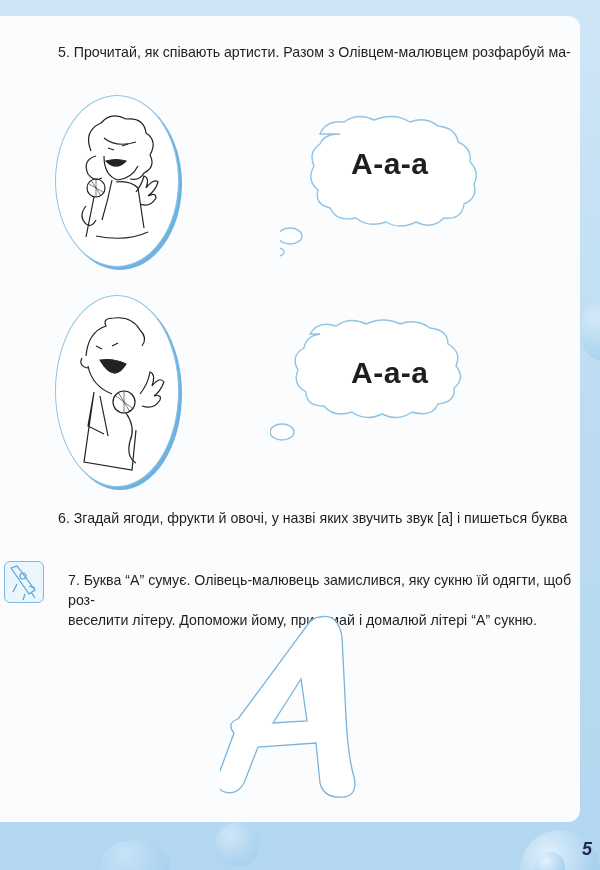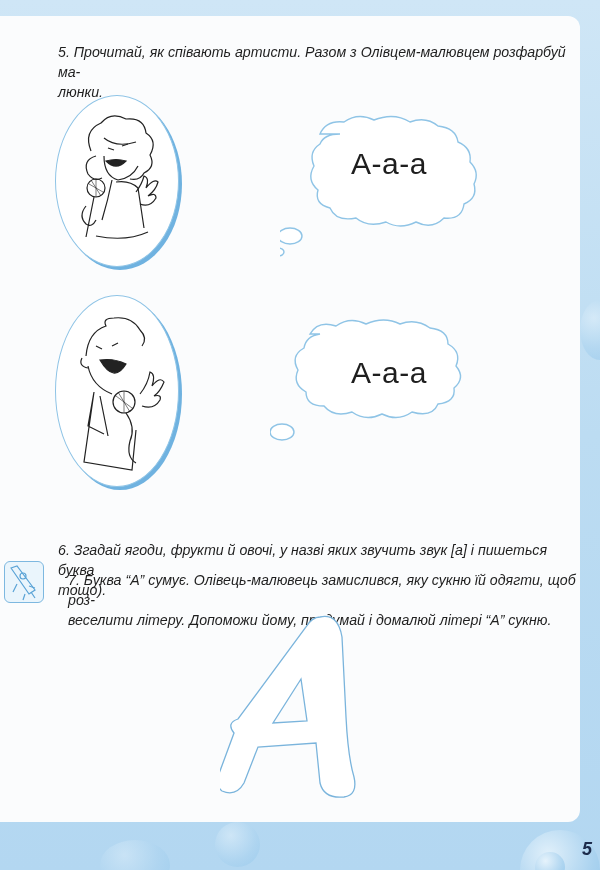--- a/index.html
+++ b/index.html
@@ -3,43 +3,42 @@
 <meta charset="utf-8">
 <style>
   html,body{margin:0;padding:0;}
   body{width:600px;height:870px;position:relative;overflow:hidden;
     background:linear-gradient(180deg,#cfe6f6 0%,#bcdcf2 50%,#b3d7f1 100%);
     font-family:"Liberation Sans",sans-serif;}
   .bubble{position:absolute;border-radius:50%;
     background:radial-gradient(circle at 35% 30%,#e8f4fc 0%,#a9d2ef 60%,#8cc3ea 100%);opacity:.85;}
   .panel{position:absolute;left:0;top:16px;width:580px;height:806px;background:#fbfcfd;
     border-radius:0 12px 12px 0;}
-  .task{position:absolute;font-style:italic;font-size:14.2px;line-height:20px;color:#1f1f1f;}
+  .task{position:absolute;font-size:14.2px;line-height:20px;color:#1f1f1f;}
   .oval{position:absolute;border-radius:50%;border:1.5px solid #8fc4e6;
     box-shadow:3px 3px 0 #6fb2e0;background:#fff;}
   .cloud{position:absolute;}
-  .cloud-text{position:absolute;font-size:30px;color:#1e1e1e;letter-spacing:.5px;}
+  .cloud-text{position:absolute;font-size:30px;color:#1e1e1e;letter-spacing:.5px;font-weight:bold;}
   .icon-box{position:absolute;left:4px;top:561px;width:38px;height:40px;border:1.5px solid #7db8e0;
     border-radius:6px;background:#eaf5fc;}
   .pagenum{position:absolute;right:8px;bottom:10px;font-style:italic;font-size:18px;color:#1c2b4b;font-weight:bold;}
 </style>
 </head>
 <body>
 
 <div class="bubble" style="left:520px;top:830px;width:80px;height:80px;"></div>
 <div class="bubble" style="left:535px;top:852px;width:30px;height:30px;"></div>
 <div class="bubble" style="left:215px;top:822px;width:45px;height:45px;opacity:.5;"></div>
 <div class="bubble" style="left:100px;top:840px;width:70px;height:50px;opacity:.4;"></div>
 <div class="bubble" style="left:580px;top:300px;width:40px;height:60px;opacity:.5;"></div>
 
 <div class="panel"></div>
 
 <div class="task" style="left:58px;top:42px;width:520px;">
   <div>5. Прочитай, як співають артисти. Разом з Олівцем-малювцем розфарбуй ма-</div>
-  <div>люнки.</div>
 </div>
 
 <div class="oval" style="left:55px;top:95px;width:122px;height:170px;">
   <svg width="122" height="170" viewBox="0 0 122 170">
     <g fill="none" stroke="#222" stroke-width="1.2">
       <path d="M35 55 q-8 -20 10 -28 q10 -12 25 -4 q18 -2 20 14 q12 8 4 22 q6 12 -6 18 q-4 8 -14 6"></path>
       <path d="M40 60 q-14 4 -8 18 q6 8 14 4"></path>
       <path d="M48 42 q12 10 32 4"></path>
       <path d="M52 52 l6 2 M66 50 l6 -2"></path>
       <path d="M50 65 q10 10 20 0 q-10 -3 -20 0z" fill="#222"></path>
@@ -77,23 +76,22 @@
   <ellipse cx="-2" cy="154" rx="6" ry="4" fill="#fff" stroke="#8fc4e6" stroke-width="1.4"></ellipse>
 </svg>
 <div class="cloud-text" style="left:351px;top:147px;">А-а-а</div>
 
 <svg class="cloud" style="left:270px;top:304px;" width="240" height="140" viewBox="0 0 240 140">
   <path fill="#fff" stroke="#8fc4e6" stroke-width="1.4" d="M40 30 q8 -14 26 -8 q14 -10 30 -2 q18 -8 34 0 q16 -6 30 4 q18 2 18 16 q14 8 8 22 q10 12 -2 22 q2 14 -16 16 q-6 14 -26 8 q-14 10 -30 2 q-16 8 -30 -2 q-18 6 -28 -6 q-18 0 -18 -14 q-14 -8 -8 -22 q-8 -14 6 -22 q2 -12 16 -14z"></path>
   <ellipse cx="12" cy="128" rx="12" ry="8" fill="#fff" stroke="#8fc4e6" stroke-width="1.4"></ellipse>
 </svg>
 <div class="cloud-text" style="left:351px;top:356px;">А-а-а</div>
 
-<div class="task" style="left:58px;top:508px;width:520px;margin-top:32px;">
+<div class="task" style="left:58px;top:508px;width:520px;">
   <div>6. Згадай ягоди, фрукти й овочі, у назві яких звучить звук [а] і пишеться буква</div>
-  <div>тощо).</div>
 </div>
 
 <div class="icon-box">
   <svg width="38" height="40" viewBox="0 0 38 40">
     <g fill="none" stroke="#5aa3d6" stroke-width="1.2">
       <path d="M6 6 l18 26 l6 -4 l-18 -24z"></path>
       <circle cx="18" cy="14" r="3"></circle>
       <path d="M12 22 l-4 8 M24 24 l6 2 M20 32 l-2 6 M26 30 l4 6"></path>
     </g>
   </svg>

